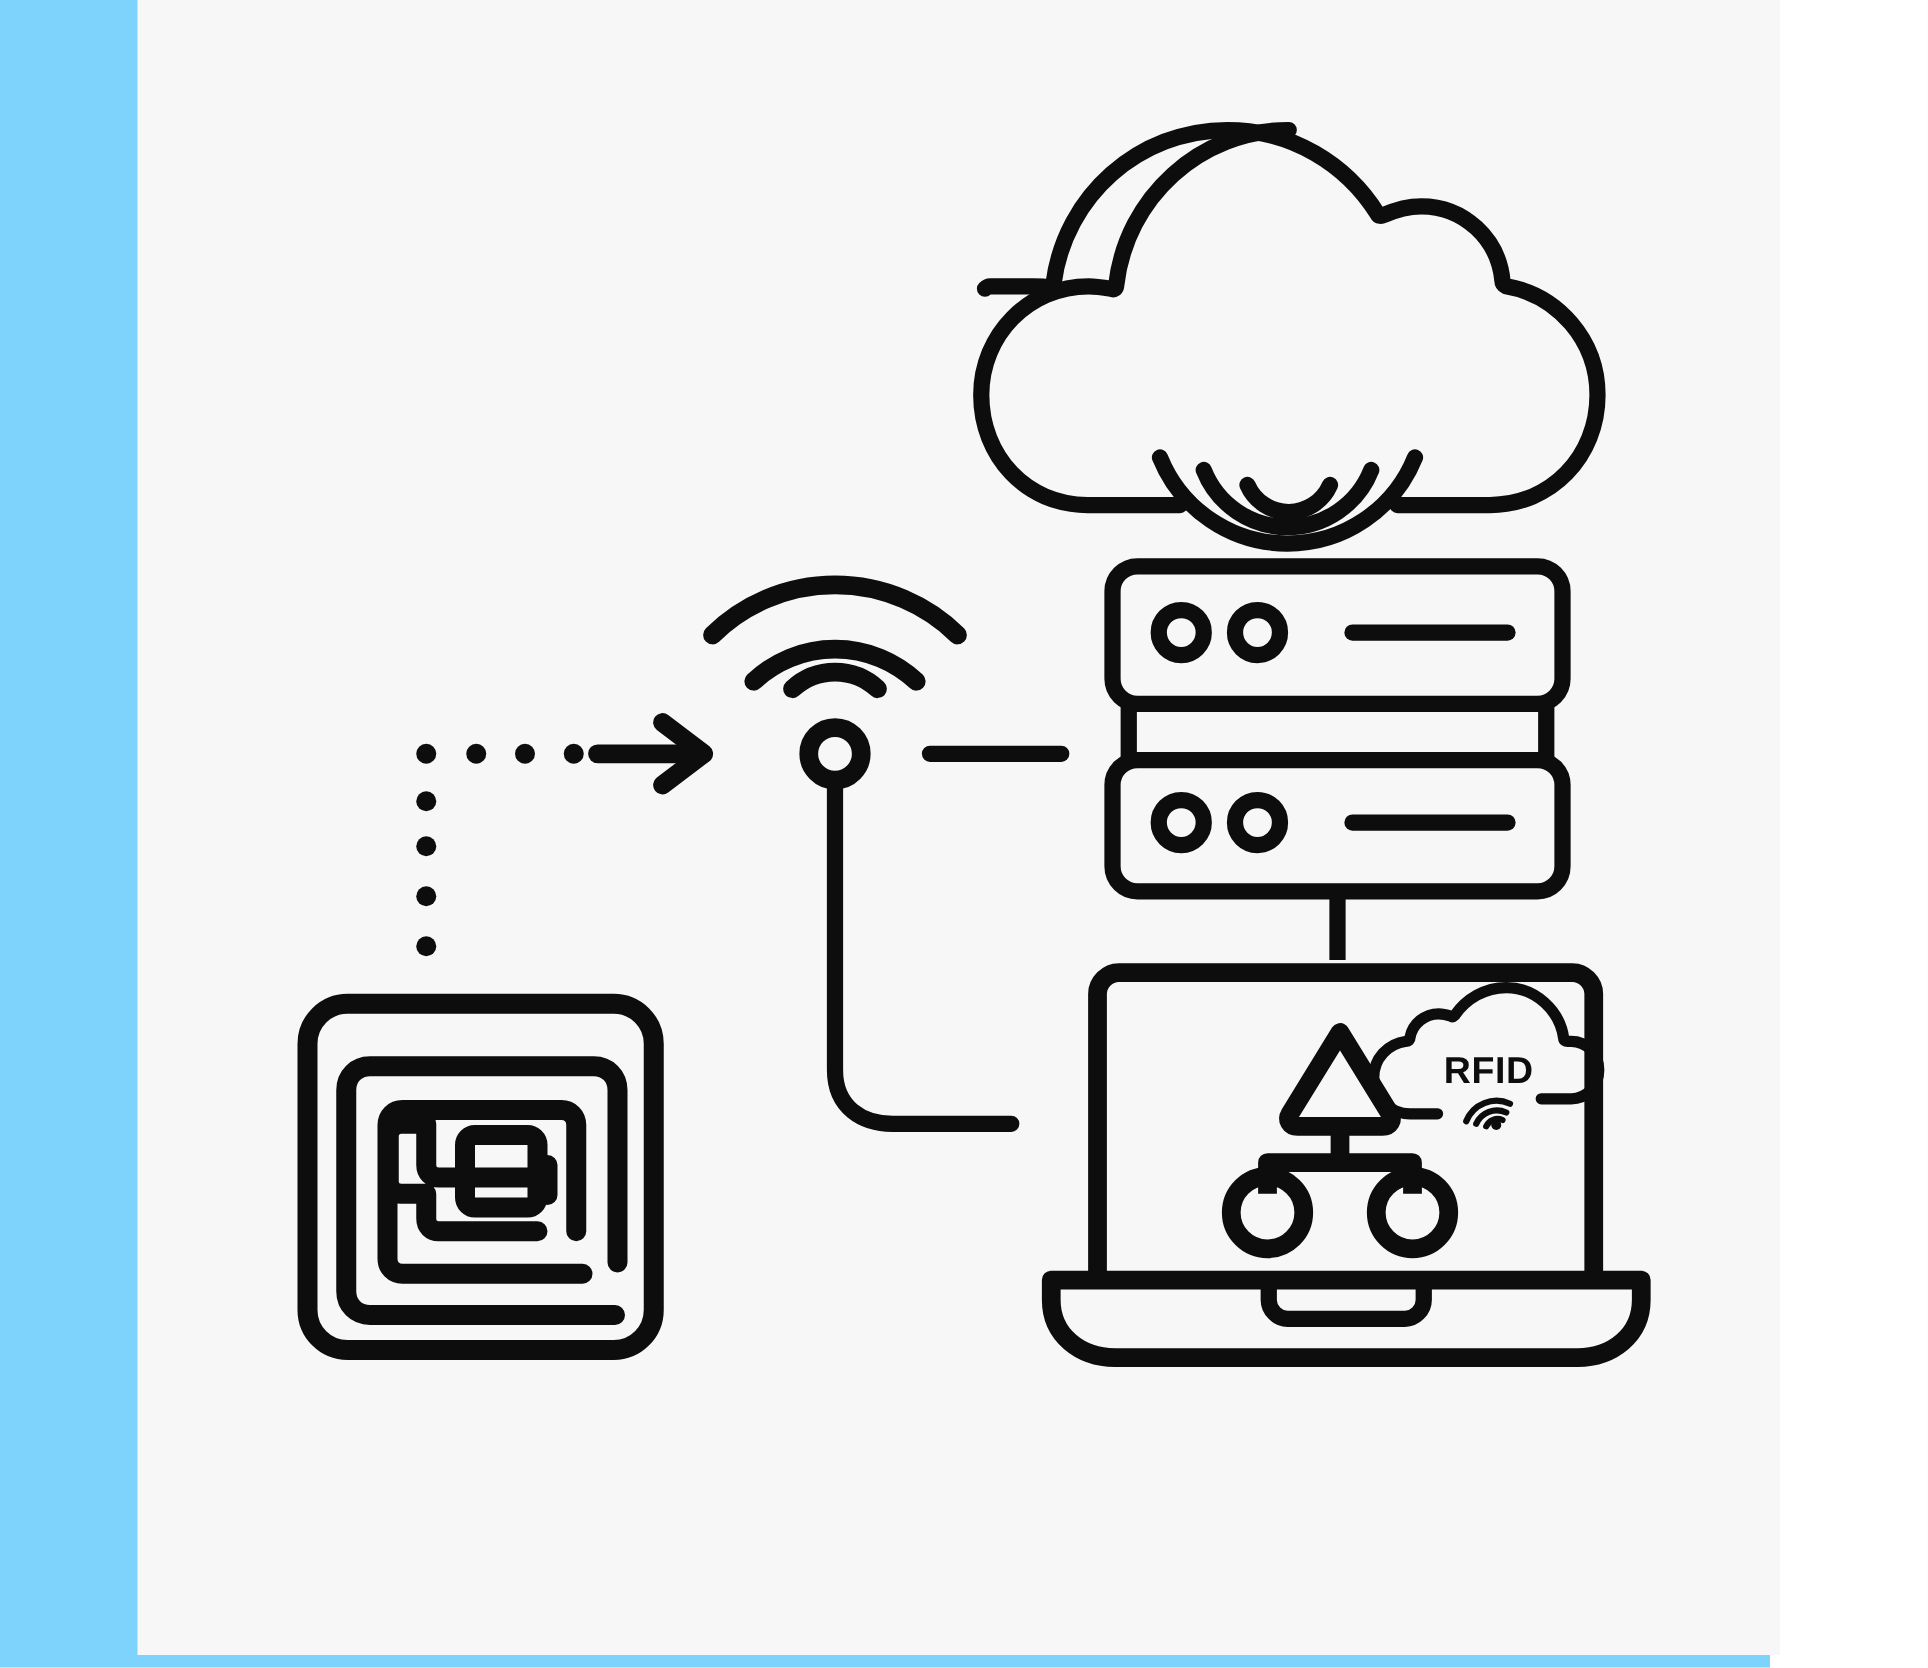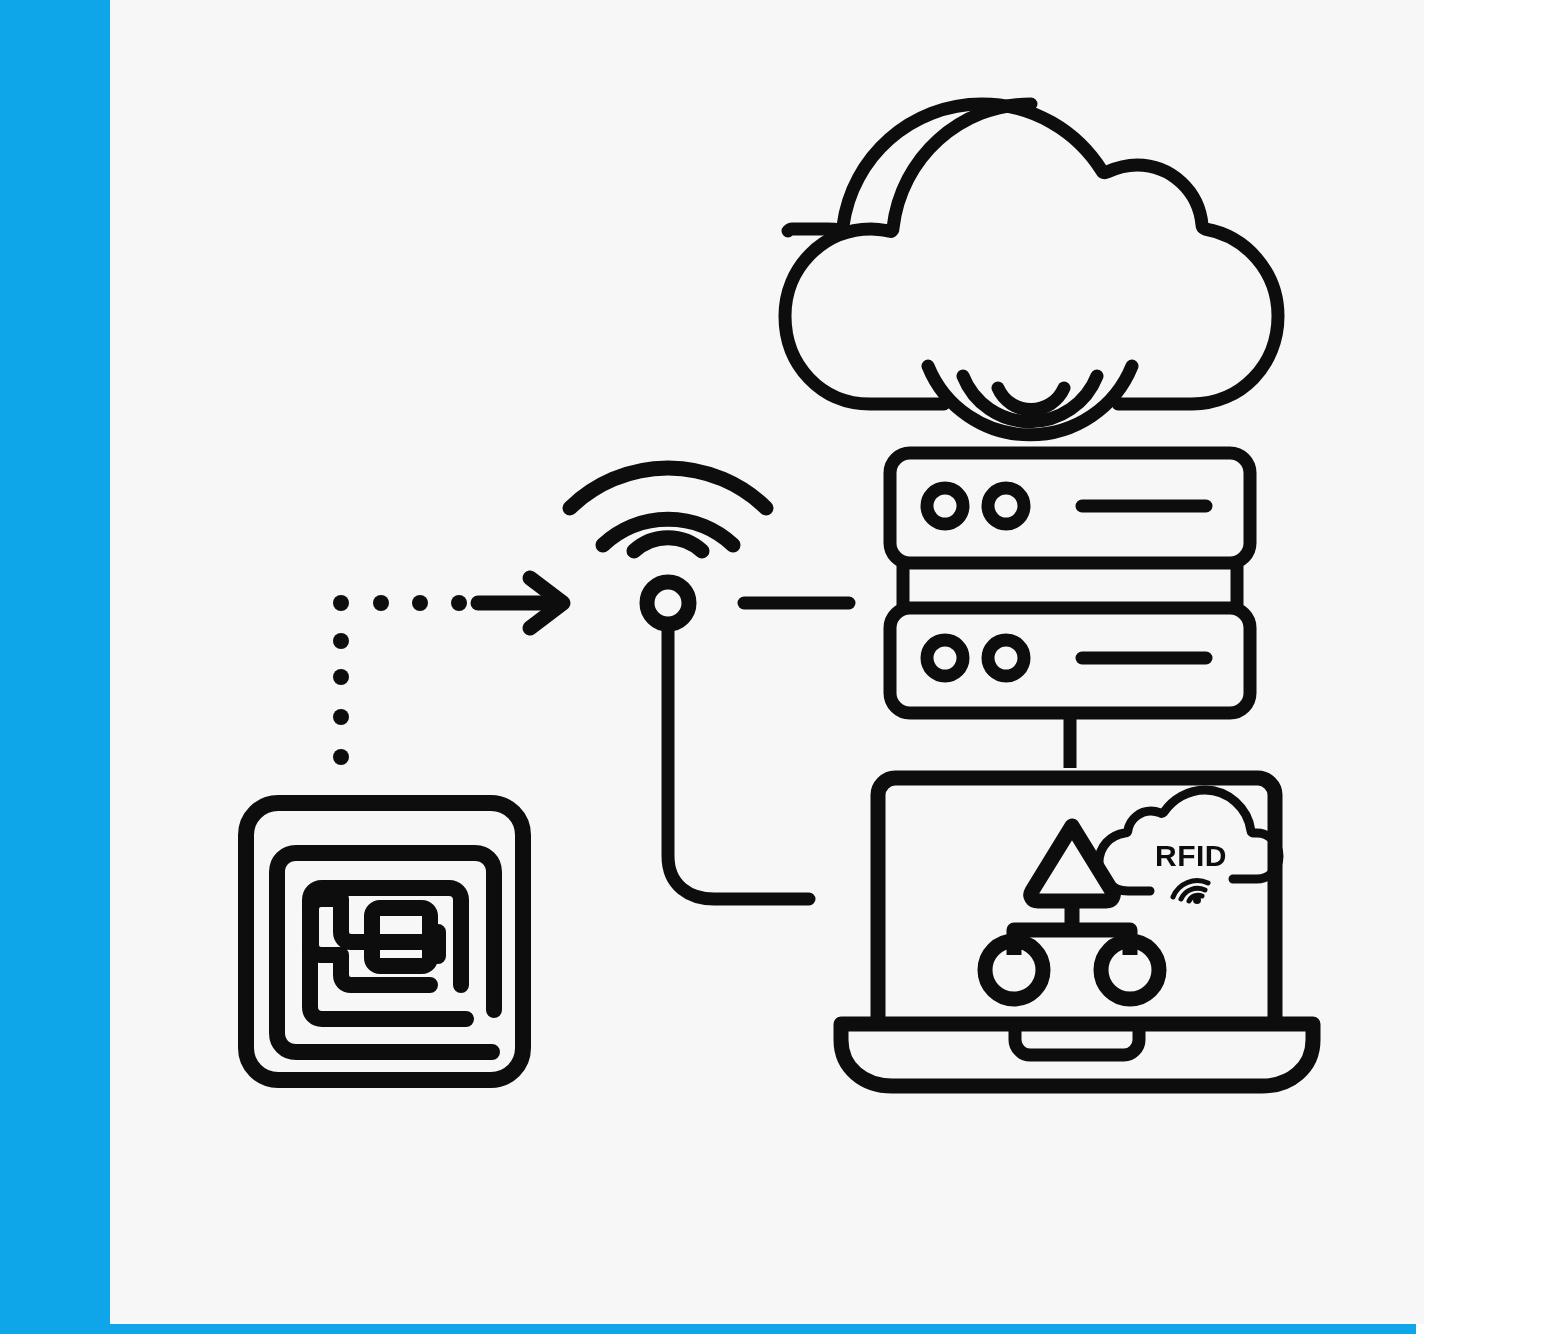--- a/index.html
+++ b/index.html
@@ -11,21 +11,21 @@
   body {
     width: 1542px;
     height: 1334px;
     font-family: "Liberation Sans", sans-serif;
     overflow: hidden;
   }
   #stage {
     position: relative;
     width: 1416px;
     height: 1334px;
-    background: #0ea5e9;
+    background: #7dd3fc;
   }
   #canvas-plate {
     position: absolute;
     left: 110px;
     top: 0px;
     width: 1314px;
     height: 1324px;
     background: #f7f7f7;
   }
   #diagram-svg {

